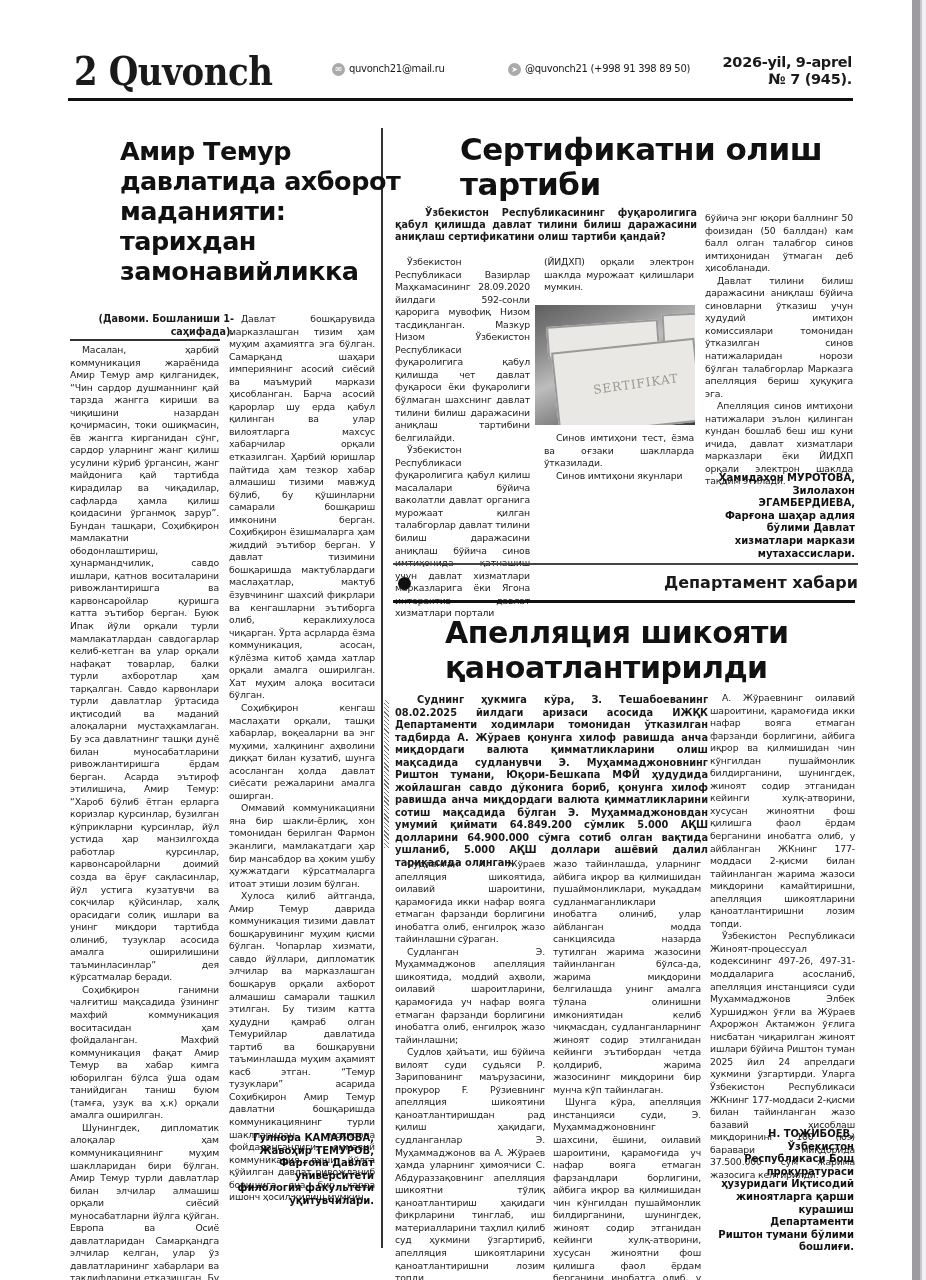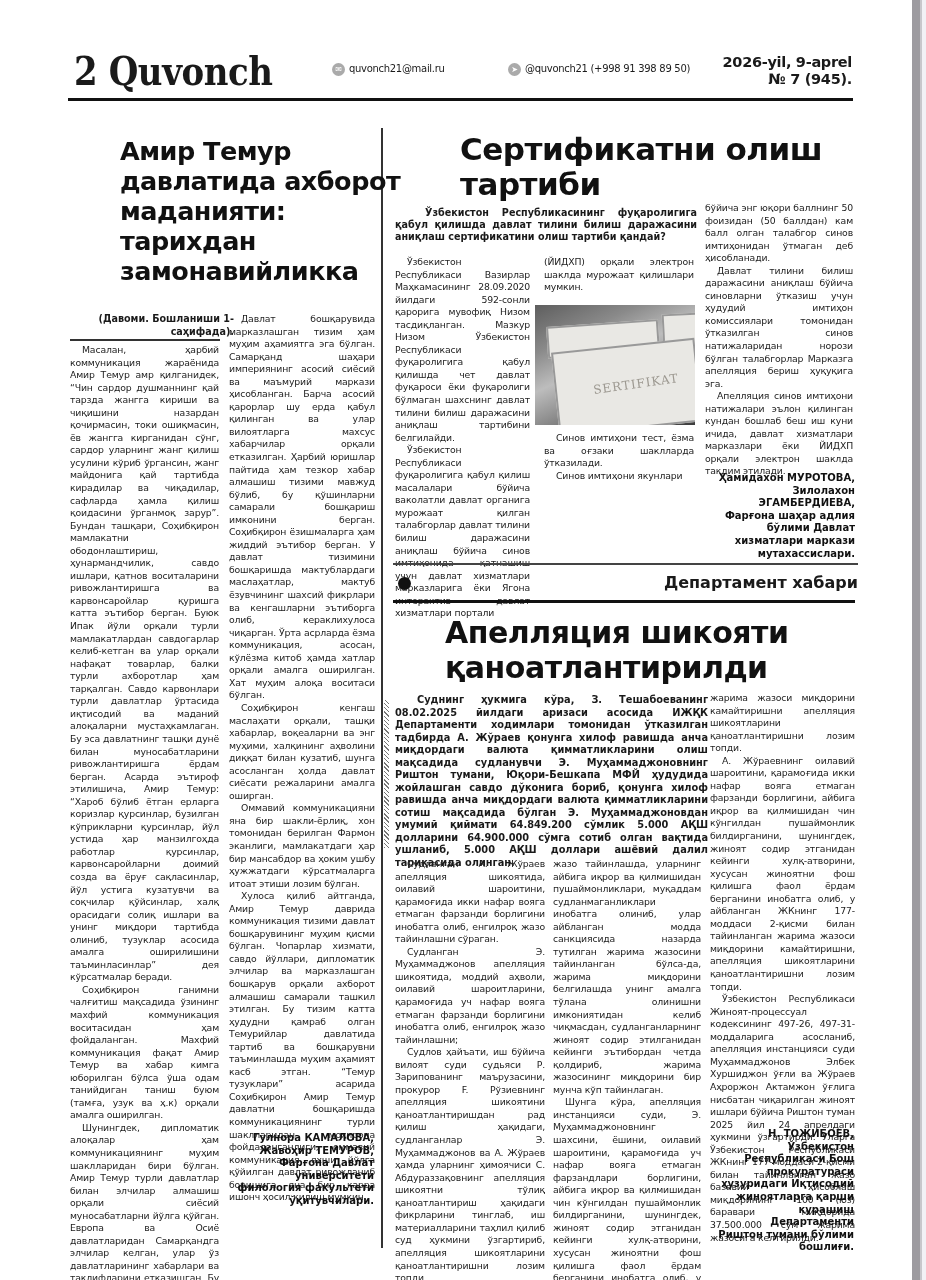--- a/index.html
+++ b/index.html
@@ -109,21 +109,21 @@
 <div class="photo">
   <div class="card card1"></div>
   <div class="card card3"></div>
   <div class="card card2"></div>
   <div class="stamp">SERTIFIKAT</div>
 </div>
 <div class="col" style="left:544px; top:432px; width:150px;">
   <p>Синов имтиҳони тест, ёзма ва оғзаки шаклларда ўтказилади.</p>
   <p>Синов имтиҳони якунлари</p>
 </div>
-<div class="col" style="left:705px; top:202px; width:148px;">
+<div class="col" style="left:705px; top:212px; width:148px;">
   <p style="text-indent:0">бўйича энг юқори баллнинг 50 фоизидан (50 баллдан) кам балл олган талабгор синов имтиҳонидан ўтмаган деб ҳисобланади.</p>
   <p>Давлат тилини билиш даражасини аниқлаш бўйича синовларни ўтказиш учун ҳудудий имтиҳон комиссиялари томонидан ўтказилган синов натижаларидан норози бўлган талабгорлар Марказга апелляция бериш ҳуқуқига эга.</p>
   <p>Апелляция синов имтиҳони натижалари эълон қилинган кундан бошлаб беш иш куни ичида, давлат хизматлари марказлари ёки ЙИДХП орқали электрон шаклда тақдим этилади.</p>
 </div>
 <div class="sig" style="left:705px; top:472px; width:150px;">
   <div>Ҳамидахон МУРОТОВА,</div>
   <div>Зилолахон</div>
   <div>ЭГАМБЕРДИЕВА,</div>
   <div>Фарғона шаҳар адлия</div>
   <div>бўлими Давлат</div>
@@ -146,21 +146,20 @@
   <p>Судланган А. Жўраев апелляция шикоятида, оилавий шароитини, қарамоғида икки нафар вояга етмаган фарзанди борлигини инобатга олиб, енгилроқ жазо тайинлашни сўраган.</p>
   <p>Судланган Э. Муҳаммаджонов апелляция шикоятида, моддий аҳволи, оилавий шароитларини, қарамоғида уч нафар вояга етмаган фарзанди борлигини инобатга олиб, енгилроқ жазо тайинлашни;</p>
   <p>Судлов ҳайъати, иш бўйича вилоят суди судьяси Р. Зарипованинг маърузасини, прокурор F. Рўзиевнинг апелляция шикоятини қаноатлантиришдан рад қилиш ҳақидаги, судланганлар Э. Муҳаммаджонов ва А. Жўраев ҳамда уларнинг ҳимоячиси С. Абдураззақовнинг апелляция шикоятни тўлиқ қаноатлантириш ҳақидаги фикрларини тинглаб, иш материалларини таҳлил қилиб суд ҳукмини ўзгартириб, апелляция шикоятларини қаноатлантиришни лозим топди.</p>
 
 </div>
 <div class="col" style="left:553px; top:858px; width:148px;">
   <p style="text-indent:0">жазо тайинлашда, уларнинг айбига иқрор ва қилмишидан пушаймонликлари, муқаддам судланмаганликлари инобатга олиниб, улар айбланган модда санкциясида назарда тутилган жарима жазосини тайинланган бўлса-да, жарима миқдорини белгилашда унинг амалга тўлана олинишни имкониятидан келиб чиқмасдан, судланганларнинг жиноят содир этилганидан кейинги эътибордан четда қолдириб, жарима жазосининг миқдорини бир мунча кўп тайинлаган.</p>
   <p>Шунга кўра, апелляция инстанцияси суди, Э. Муҳаммаджоновнинг шахсини, ёшини, оилавий шароитини, қарамоғида уч нафар вояга етмаган фарзандлари борлигини, айбига иқрор ва қилмишидан чин кўнгилдан пушаймонлик билдирганини, шунингдек, жиноят содир этганидан кейинги хулқ-атворини, хусусан жиноятни фош қилишга фаол ёрдам берганини инобатга олиб, у айбланган ЖКнинг 177-моддаси 2-қисми билан тайинланган</p>
 </div>
 <div class="col" style="left:710px; top:692px; width:145px;">
-  <p style="text-indent:0">жарима жазоси миқдорини камайтиришни апелляция шикоятларини қаноатлантиришни лозим топди.</p>
   <p>А. Жўраевнинг оилавий шароитини, қарамоғида икки нафар вояга етмаган фарзанди борлигини, айбига иқрор ва қилмишидан чин кўнгилдан пушаймонлик билдирганини, шунингдек, жиноят содир этганидан кейинги хулқ-атворини, хусусан жиноятни фош қилишга фаол ёрдам берганини инобатга олиб, у айбланган ЖКнинг 177-моддаси 2-қисми билан тайинланган жарима жазоси миқдорини камайтиришни, апелляция шикоятларини қаноатлантиришни лозим топди.</p>
   <p>Ўзбекистон Республикаси Жиноят-процессуал кодексининг 497-26, 497-31-моддаларига асосланиб, апелляция инстанцияси суди Муҳаммаджонов Элбек Хуршиджон ўғли ва Жўраев Аҳроржон Актамжон ўғлига нисбатан чиқарилган жиноят ишлари бўйича Риштон туман 2025 йил 24 апрелдаги ҳукмини ўзгартирди. Уларга Ўзбекистон Республикаси ЖКнинг 177-моддаси 2-қисми билан тайинланган жазо базавий ҳисоблаш миқдорининг 100 (юз) баравари миқдорида 37.500.000 сўм жарима жазосига келтирилди.</p>
 </div>
 <div class="sig" style="left:712px; top:1128px; width:142px;">
   <div>Н. ТОЖИБОЕВ,</div>
   <div>Ўзбекистон Республикаси Бош прокуратураси</div>
   <div>ҳузуридаги Иқтисодий</div>
   <div>жиноятларга қарши</div>
   <div>курашиш Департаменти</div>
   <div>Риштон тумани бўлими</div>

